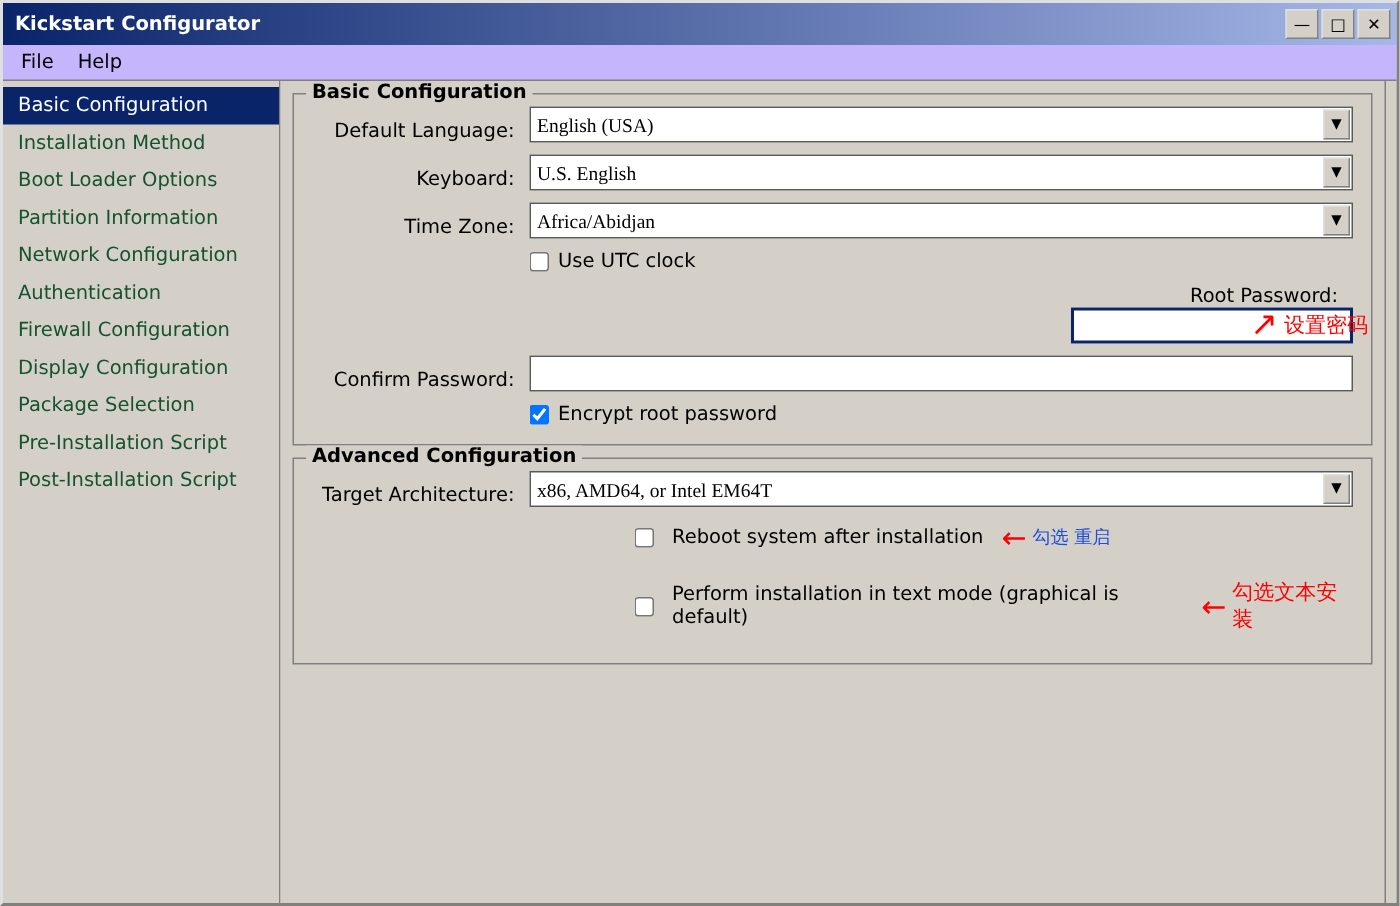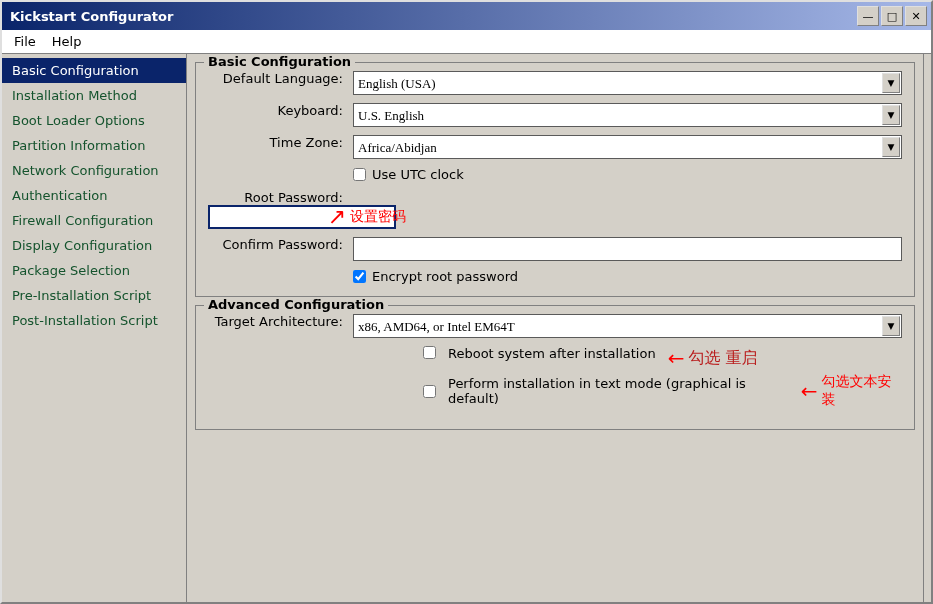--- a/index.html
+++ b/index.html
@@ -55,21 +55,21 @@
       border-top-color: #dfdfdf;
       border-left-color: #dfdfdf;
       display: flex;
       align-items: center;
       justify-content: center;
       font-size: 11px;
       cursor: pointer;
     }
 
     .menu-bar {
-      background: #ffffff;
+      background: #c4b5fd;
       height: 24px;
       display: flex;
       align-items: center;
       padding: 0 4px;
       border-bottom: 1px solid #808080;
       flex-shrink: 0;
     }
 
     .menu-item {
       padding: 2px 8px;
@@ -130,21 +130,21 @@
       left: 8px;
       background: #d4d0c8;
       padding: 0 4px;
       font-size: 13px;
       font-weight: bold;
     }
 
     
     .form-row {
       display: flex;
-      align-items: flex-start;
+      align-items: flex-end;
       margin-bottom: 8px;
     }
 
     .form-row:last-child {
       margin-bottom: 0;
     }
 
     .form-label {
       width: 145px;
       text-align: right;
@@ -341,26 +341,26 @@
         <span class="group-box-title">Advanced Configuration</span>
 
         <div class="form-row">
           <span class="form-label">Target Architecture:</span>
           <div class="dropdown-wrapper form-input">
             <select><option value="x86, AMD64, or Intel EM64T">x86, AMD64, or Intel EM64T</option><option value="x86 only">x86 only</option><option value="ARM">ARM</option></select>
             <div class="dropdown-arrow">▼</div>
           </div>
         </div>
 
-        <div class="checkbox-row" style="padding-left:215px; display:flex; align-items:flex-start; margin-bottom:3px;">
+        <div class="checkbox-row" style="padding-left:215px; display:flex; align-items:center; margin-bottom:16px;">
           <input type="checkbox" style="">
           <label style="margin-left:6px;">Reboot system after installation</label>
           <span style="margin-left:12px; display:flex; align-items:center; pointer-events:none;">
             <span style="color:red; font-size:20px;">←</span>
-            <span style="color:#b91c1c; font-size:16px; margin-left:4px;">勾选 重启</span>
+            <span style="color:#1d4ed8; font-size:12px; margin-left:4px;">勾选 重启</span>
           </span>
         </div>
 
         <div class="checkbox-row" style="padding-left:215px; display:flex; align-items:center; margin-bottom:8px;justify-content:flex-end;">
           <input type="checkbox" style="">
           <label style="margin-left:6px;">Perform installation in text mode (graphical is default)</label>
           <span style="margin-left:12px; display:flex; align-items:center; pointer-events:none;">
             <span style="color:red; font-size:20px;">←</span>
             <span style="color:red; font-size:14px; margin-left:4px;">勾选文本安装</span>
           </span>

